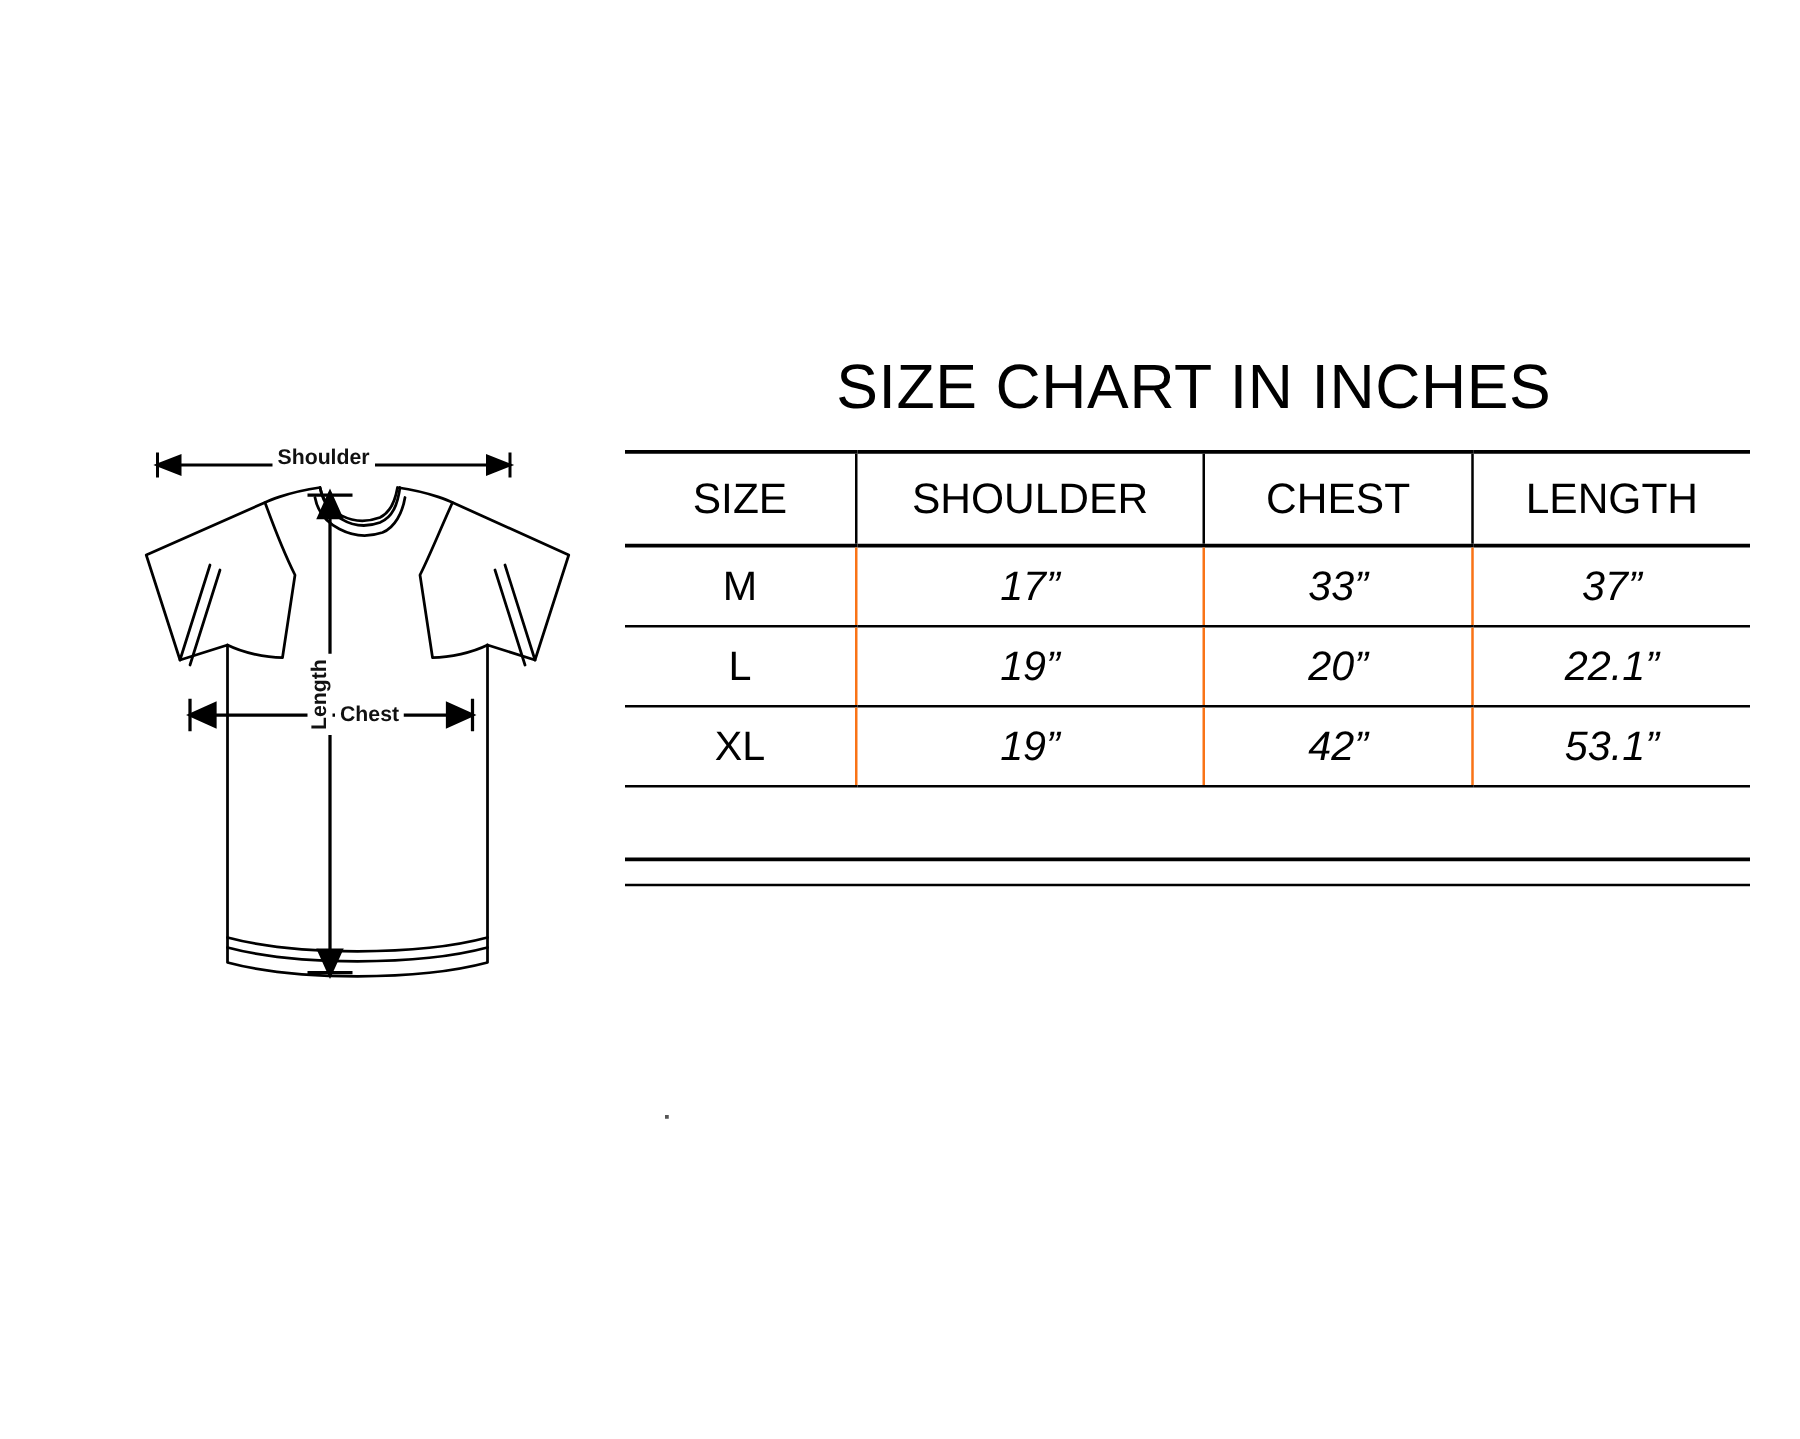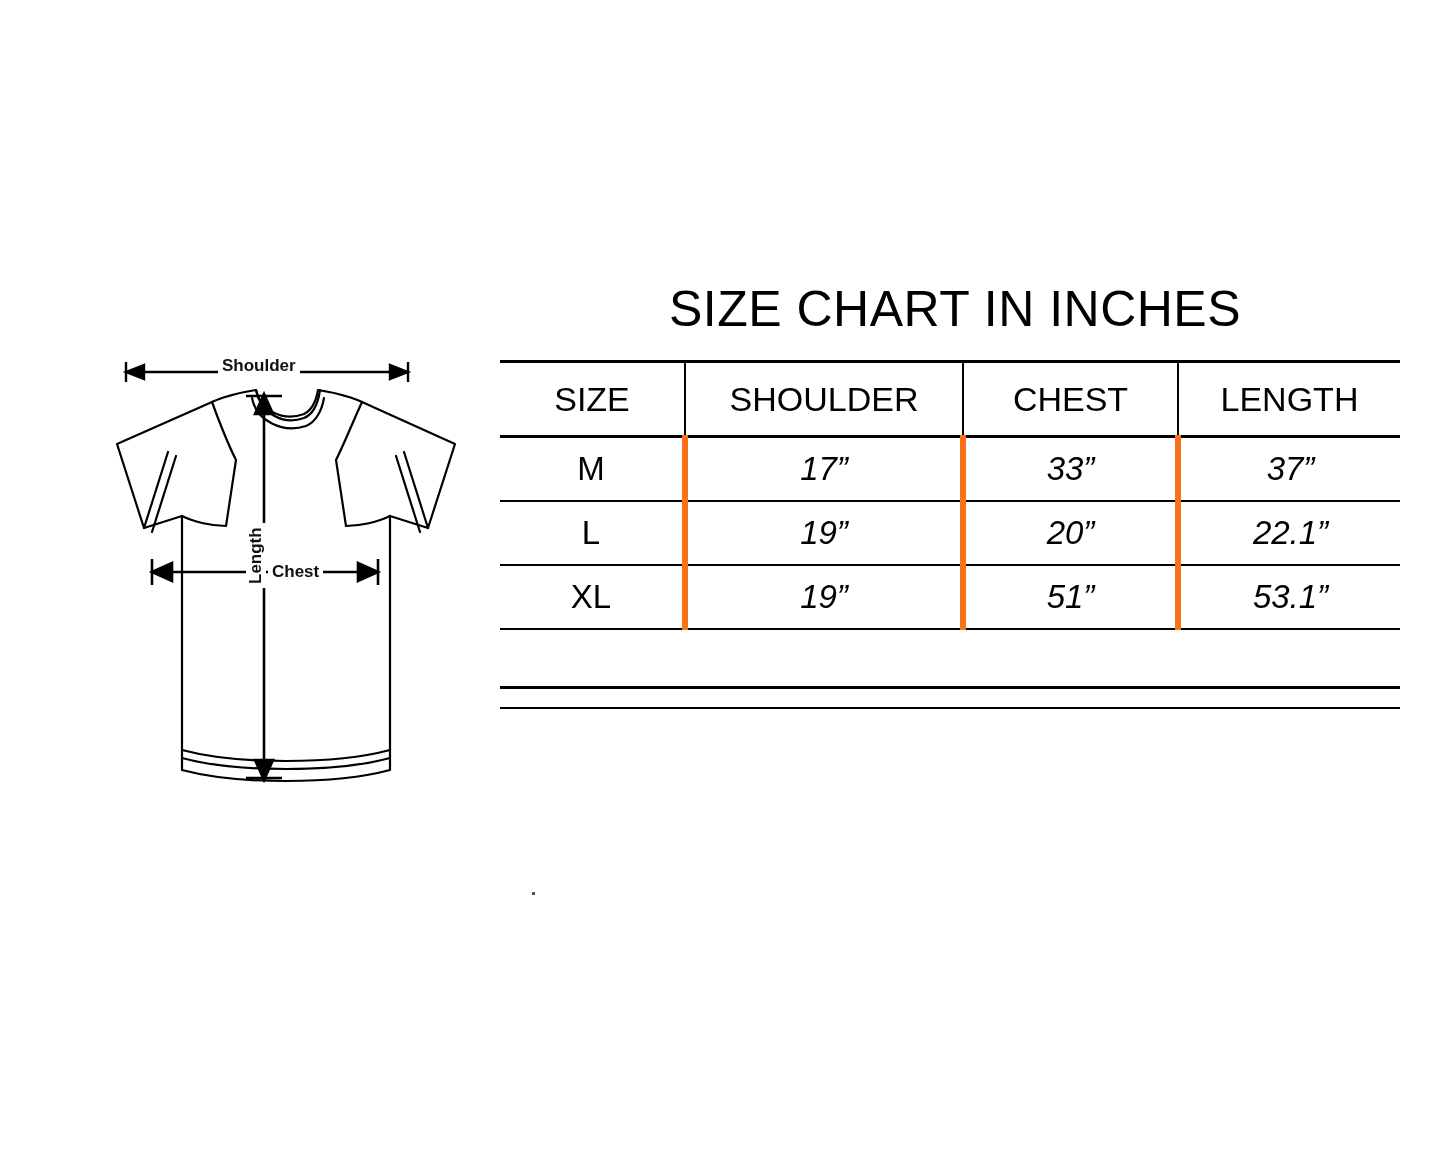--- a/index.html
+++ b/index.html
@@ -95,21 +95,21 @@
   .thead-row th.col-div {
     border-left: 2px solid #000;
   }
   .body-row td {
     height: 62px;
     font-size: 33px;
     border-bottom: 2px solid #000;
     font-family: "Liberation Sans", sans-serif;
   }
   .body-row td.col-div {
-    border-left: 6px solid #f97316;
+    border-left: 2px solid #f97316;
     margin-left: 35px;
   }
   .body-row td.measure {
     font-style: italic;
   }
   .body-row.first td {
     border-top: 0;
   }
   
   .body-row.last td {
@@ -236,21 +236,21 @@
       </tr>
       <tr class="body-row">
         <td>L</td>
         <td class="col-div measure">19”</td>
         <td class="col-div measure">20”</td>
         <td class="col-div measure">22.1”</td>
       </tr>
       <tr class="body-row">
         <td>XL</td>
         <td class="col-div measure">19”</td>
-        <td class="col-div measure">51”</td>
+        <td class="col-div measure">42”</td>
         <td class="col-div measure">53.1”</td>
       </tr>
     </tbody>
   </table>
 
   <div id="footer-rule"></div>
   <div id="footer-rule-2"></div>
 </div>
 
 <div class="tiny-dot"></div>

